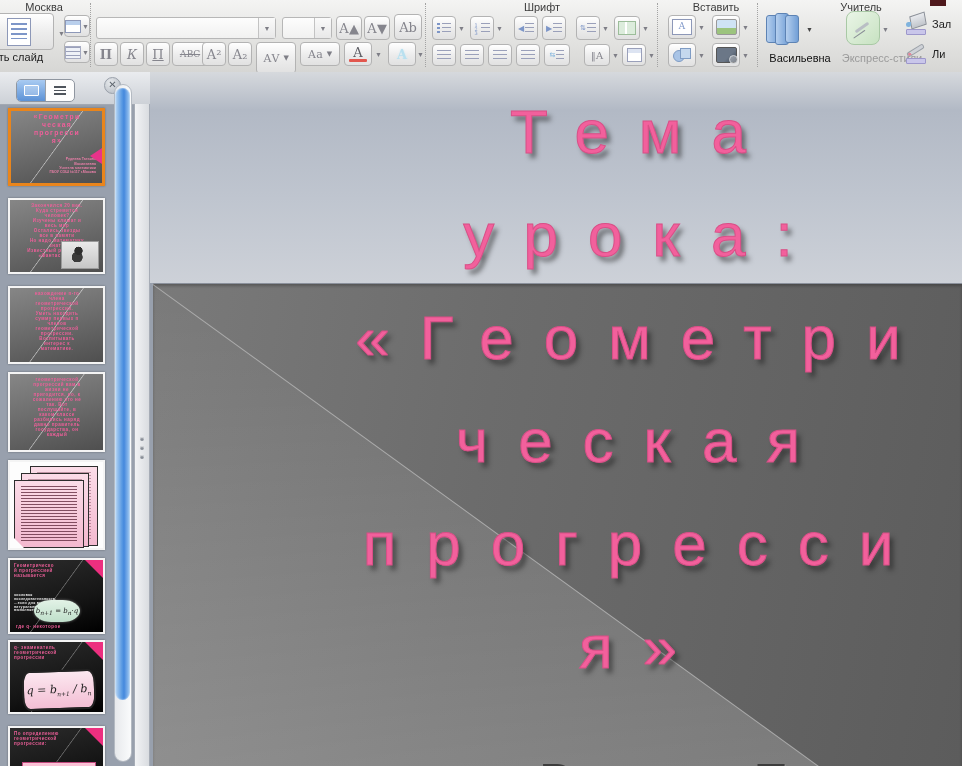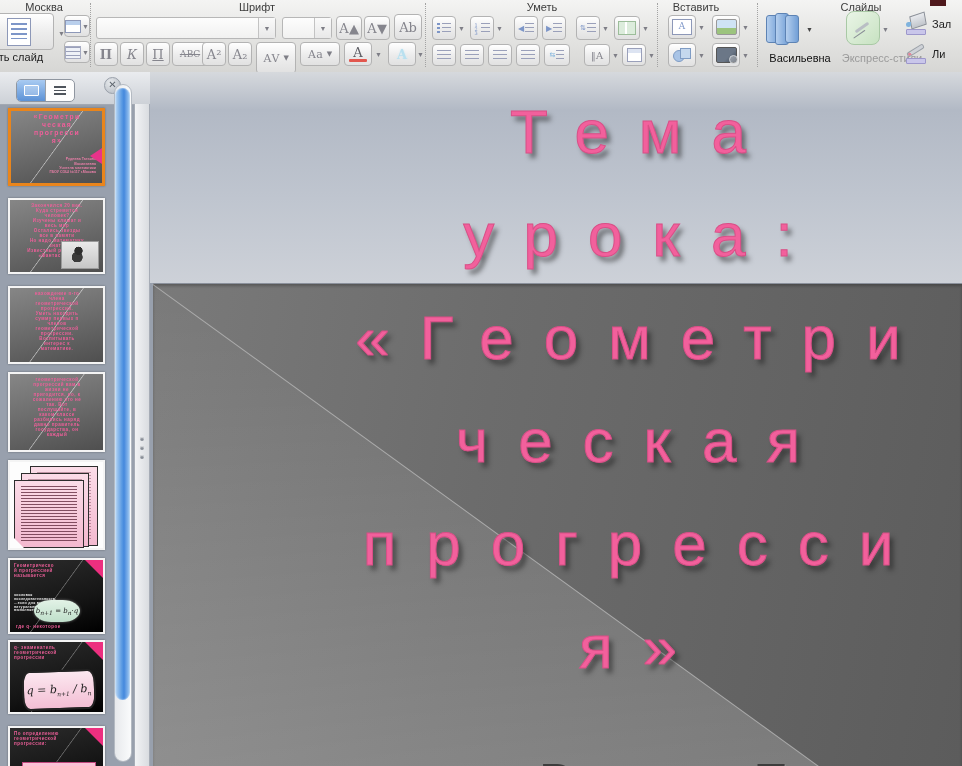--- a/index.html
+++ b/index.html
@@ -149,24 +149,23 @@
   .partial{position:absolute;top:753px;z-index:4;font-size:46px;color:#3d3d3d;font-weight:bold;
     text-shadow:1px 1px 1px rgba(255,255,255,.25);}
 </style>
 </head>
 <body>
 
 <div id="app">
 
   <div class="ribbon">
     <div class="grp-label" style="left:0;width:88px">Москва</div>
-    <div class="grp-label" style="left:92px;width:330px">Шрифт</div>
-    <div class="grp-label" style="left:428px;width:228px">Уметь</div>
-    <div class="grp-label" style="left:648px;width:96px">Вставить</div>
-    <div class="grp-label" style="left:760px;width:202px">Слайды</div>
+    <div class="grp-label" style="left:428px;width:228px">Шрифт</div>
+    <div class="grp-label" style="left:668px;width:96px">Вставить</div>
+    <div class="grp-label" style="left:760px;width:202px">Учитель</div>
     <div class="sep" style="left:90px"></div>
     <div class="sep" style="left:425px"></div>
     <div class="sep" style="left:657px"></div>
     <div class="sep" style="left:757px"></div>
     <div class="redcorner"></div>
 
     <div class="btn sans" style="left:-16px;top:13px;width:70px;height:37px">
       <span style="display:inline-block;width:22px;height:26px;border:1px solid #8d98b8;background:#fff">
         <span style="display:block;margin:4px 3px 0;height:16px;background:repeating-linear-gradient(to bottom,#7d96c8 0 2px,rgba(0,0,0,0) 2px 5px)"></span>
       </span>

